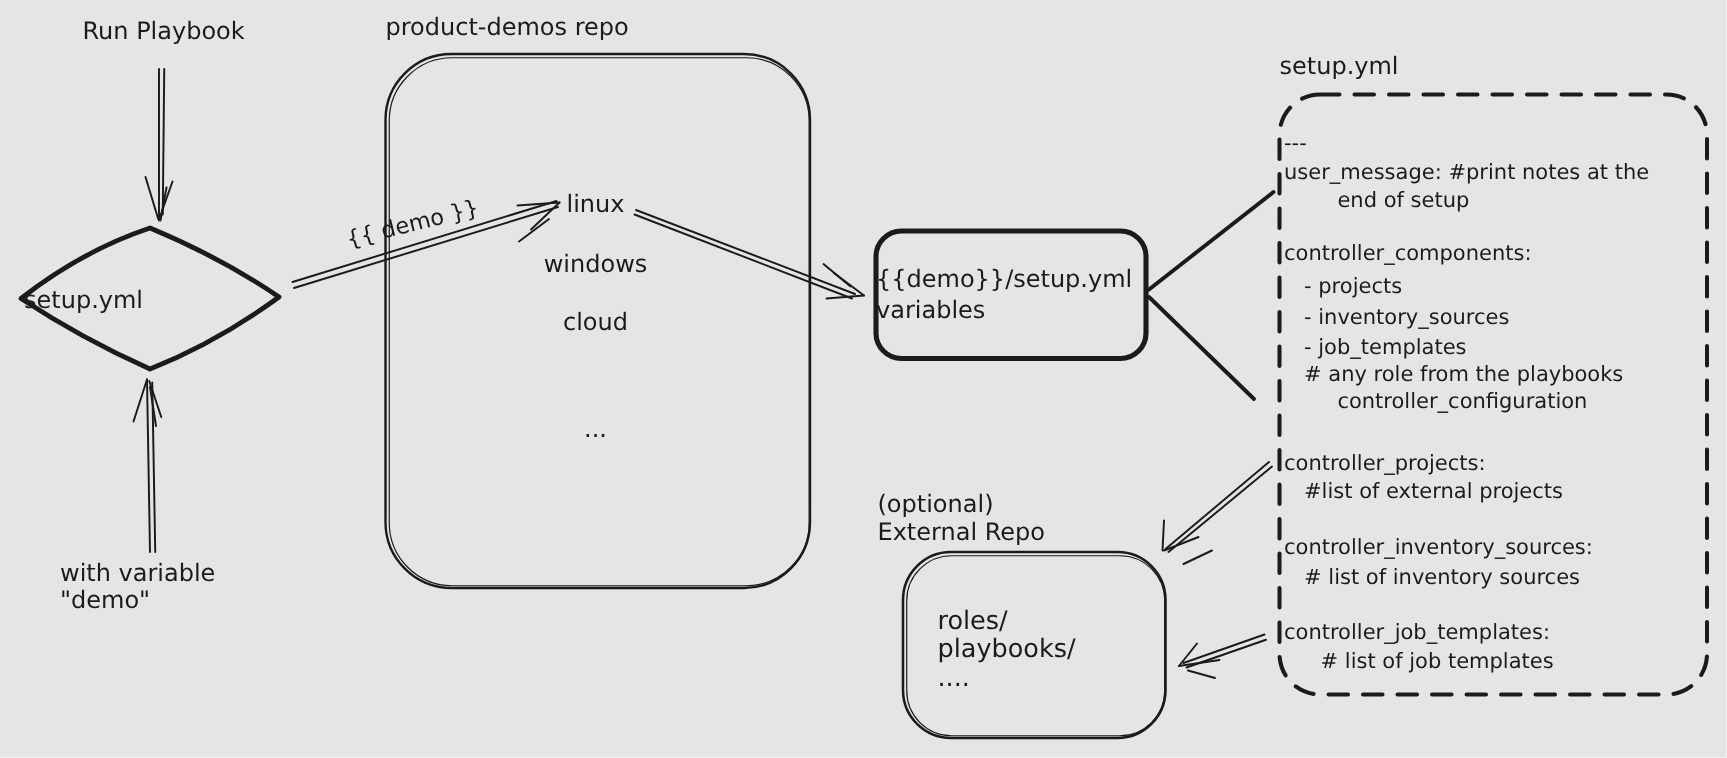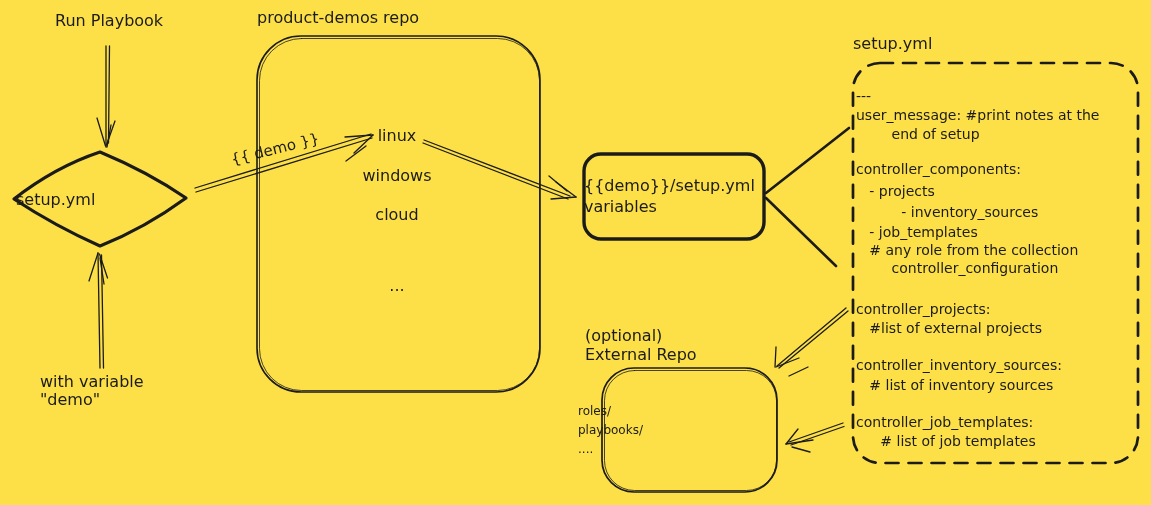--- a/index.html
+++ b/index.html
@@ -1,23 +1,23 @@
 <!DOCTYPE html>
 <html><head>
 <meta charset="utf-8">
 <style>
   html,body{margin:0;padding:0;background:#ffffff;}
-  .canvas{position:relative;width:1151px;height:505px;background:#fde047;overflow:hidden;
+  .canvas{position:relative;width:1151px;height:505px;background:#e5e5e5;overflow:hidden;
           font-family:"DejaVu Sans",sans-serif;color:#1b1b1b;}
   .canvas svg{position:absolute;left:0;top:0;}
   .t{position:absolute;white-space:pre;color:#1b1b1b;line-height:1.2;}
   .ctr{text-align:left;}
   .lbl{font-size:16px;}
   .yaml{font-size:14px;left:856px;}
-  .ext{font-size:12px;left:578px;}
+  .ext{font-size:17px;left:625px;}
   .item{left:332px;width:130px;text-align:center;font-size:16px;}
   .demo-rot{transform:rotate(-14deg);transform-origin:center;}
 </style>
 </head>
 <body>
 
 <div class="canvas">
 
   <svg width="1151" height="505" viewBox="0 0 1151 505" fill="none" stroke="#1b1b1b" stroke-linecap="round" stroke-linejoin="round">
 
@@ -110,23 +110,23 @@
   <div class="t lbl ctr" style="left:584px;top:176px;width:180px;">{{demo}}/setup.yml</div>
   <div class="t lbl ctr" style="left:584px;top:197px;width:180px;">variables</div>
 
   <div class="t lbl ctr" style="left:853px;top:34px;width:285px;">setup.yml</div>
 
   <div class="t yaml" style="top:88px;">---</div>
   <div class="t yaml" style="top:107px;">user_message: #print notes at the</div>
   <div class="t yaml" style="top:126px;">        end of setup</div>
   <div class="t yaml" style="top:161px;">controller_components:</div>
   <div class="t yaml" style="top:183px;">   - projects</div>
-  <div class="t yaml" style="top:204px;margin-left:32px;">   - inventory_sources</div>
+  <div class="t yaml" style="top:204px;">   - inventory_sources</div>
   <div class="t yaml" style="top:224px;">   - job_templates</div>
-  <div class="t yaml" style="top:242px;">   # any role from the collection</div>
+  <div class="t yaml" style="top:242px;">   # any role from the playbooks</div>
   <div class="t yaml" style="top:260px;">        controller_configuration</div>
   <div class="t yaml" style="top:301px;">controller_projects:</div>
   <div class="t yaml" style="top:320px;">   #list of external projects</div>
   <div class="t yaml" style="top:357px;">controller_inventory_sources:</div>
   <div class="t yaml" style="top:377px;">   # list of inventory sources</div>
   <div class="t yaml" style="top:414px;">controller_job_templates:</div>
   <div class="t yaml" style="top:433px;margin-left:11px;">   # list of job templates</div>
 
   <div class="t lbl ctr" style="left:585px;top:326px;width:190px;">(optional)</div>
   <div class="t lbl ctr" style="left:585px;top:345px;width:190px;">External Repo</div>

